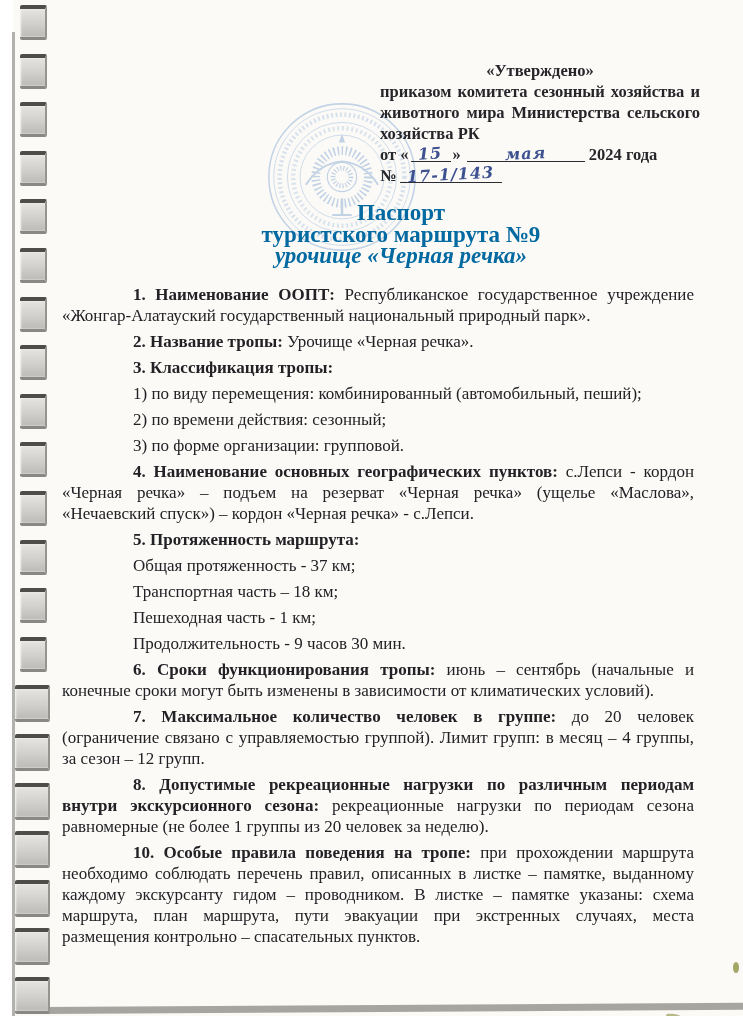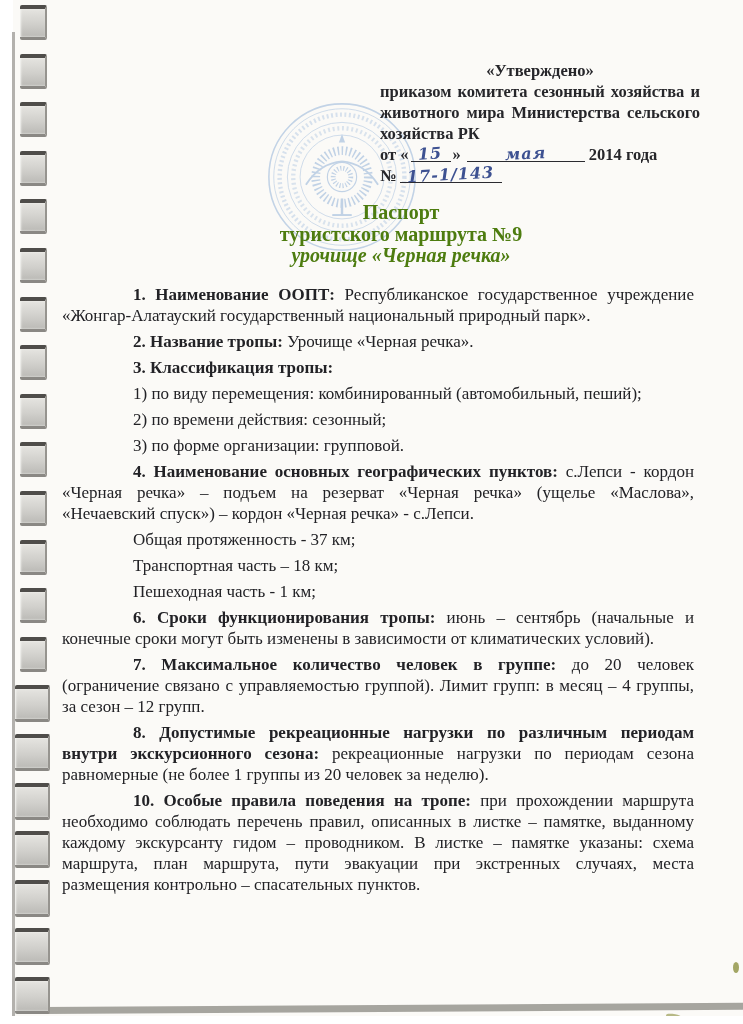--- a/index.html
+++ b/index.html
@@ -52,21 +52,21 @@
   .blank.month{width:118px;margin:0 4px 0 6px;}
   .blank.num{width:102px;margin-left:3px;}
   .hw{
     font-style:italic;font-weight:bold;color:#3d5191;
     font-family:"DejaVu Serif", serif;font-size:16px;letter-spacing:1px;
     display:inline-block;transform:rotate(-3deg) translateY(-1px);
   }
   
   .title-block{
     position:absolute;left:57px;top:202px;width:642px;z-index:2;
-    text-align:center;font-size:20px;font-weight:bold;line-height:21.5px;color:#4d7c0f;
+    text-align:center;font-size:23px;font-weight:bold;line-height:21.5px;color:#0369a1;
   }
   .title-inner{transform:translateX(23px);}
   .title-line3{font-style:italic;}
   
   .doc-body{
     position:absolute;left:57px;top:279px;width:642px;z-index:2;
     font-size:17px;line-height:21px;color:#222226;
     text-align:justify;
   }
   .doc-body p{margin:5px;text-indent:71px;}
@@ -126,21 +126,21 @@
       <path d="M80 102 l0 17" stroke-width="2.5"></path>
       <path d="M70 119 l20 0" stroke-width="2"></path>
     </g>
   </svg>
 
   <div class="approval">
     <div class="approval-title">«Утверждено»</div>
     <div class="approval-line just">приказом комитета сезонный хозяйства и</div>
     <div class="approval-line just">животного мира Министерства сельского</div>
     <div class="approval-line">хозяйства РК</div>
-    <div class="approval-line"><span>от «</span><span class="blank day"><i class="hw">15</i></span><span>»</span><span class="blank month"><i class="hw">мая</i></span><span>2014 года</span></div>
+    <div class="approval-line"><span>от «</span><span class="blank day"><i class="hw">15</i></span><span>»</span><span class="blank month"><i class="hw">мая</i></span><span>2024 года</span></div>
     <div class="approval-line"><span>№</span><span class="blank num"><i class="hw">17-1/143</i></span></div>
   </div>
 
   <div class="title-block">
     <div class="title-inner">
       <div>Паспорт</div>
       <div>туристского маршрута №9</div>
       <div class="title-line3">урочище «Черная речка»</div>
     </div>
   </div>
@@ -153,27 +153,29 @@
   <p class="para"><b class="plabel">3. Классификация тропы:</b><span class="ptext"></span></p>
 
   <p class="para"><b class="plabel"></b><span class="ptext">1) по виду перемещения: комбинированный (автомобильный, пеший);</span></p>
 
   <p class="para"><b class="plabel"></b><span class="ptext">2) по времени действия: сезонный;</span></p>
 
   <p class="para"><b class="plabel"></b><span class="ptext">3) по форме организации: групповой.</span></p>
 
   <p class="para"><b class="plabel">4. Наименование основных географических пунктов:</b><span class="ptext"> с.Лепси - кордон «Черная речка» – подъем на резерват «Черная речка» (ущелье «Маслова», «Нечаевский спуск») – кордон «Черная речка» - с.Лепси.</span></p>
 
+  <p class="para"><b class="plabel">5. Протяженность маршрута:</b><span class="ptext"></span></p>
 
   <p class="para"><b class="plabel"></b><span class="ptext">Общая протяженность - 37 км;</span></p>
 
   <p class="para"><b class="plabel"></b><span class="ptext">Транспортная часть – 18 км;</span></p>
 
   <p class="para"><b class="plabel"></b><span class="ptext">Пешеходная часть - 1 км;</span></p>
 
+  <p class="para"><b class="plabel"></b><span class="ptext">Продолжительность - 9 часов 30 мин.</span></p>
 
   <p class="para"><b class="plabel">6. Сроки функционирования тропы:</b><span class="ptext"> июнь – сентябрь (начальные и конечные сроки могут быть изменены в зависимости от климатических условий).</span></p>
 
   <p class="para"><b class="plabel">7. Максимальное количество человек в группе:</b><span class="ptext"> до 20 человек (ограничение связано с управляемостью группой). Лимит групп: в месяц – 4 группы, за сезон – 12 групп.</span></p>
 
   <p class="para"><b class="plabel">8. Допустимые рекреационные нагрузки по различным периодам внутри экскурсионного сезона:</b><span class="ptext"> рекреационные нагрузки по периодам сезона равномерные (не более 1 группы из 20 человек за неделю).</span></p>
 
 
   <p class="para"><b class="plabel">10. Особые правила поведения на тропе:</b><span class="ptext"> при прохождении маршрута необходимо соблюдать перечень правил, описанных в листке – памятке, выданному каждому экскурсанту гидом – проводником. В листке – памятке указаны: схема маршрута, план маршрута, пути эвакуации при экстренных случаях, места размещения контрольно – спасательных пунктов.</span></p>
 </div>

